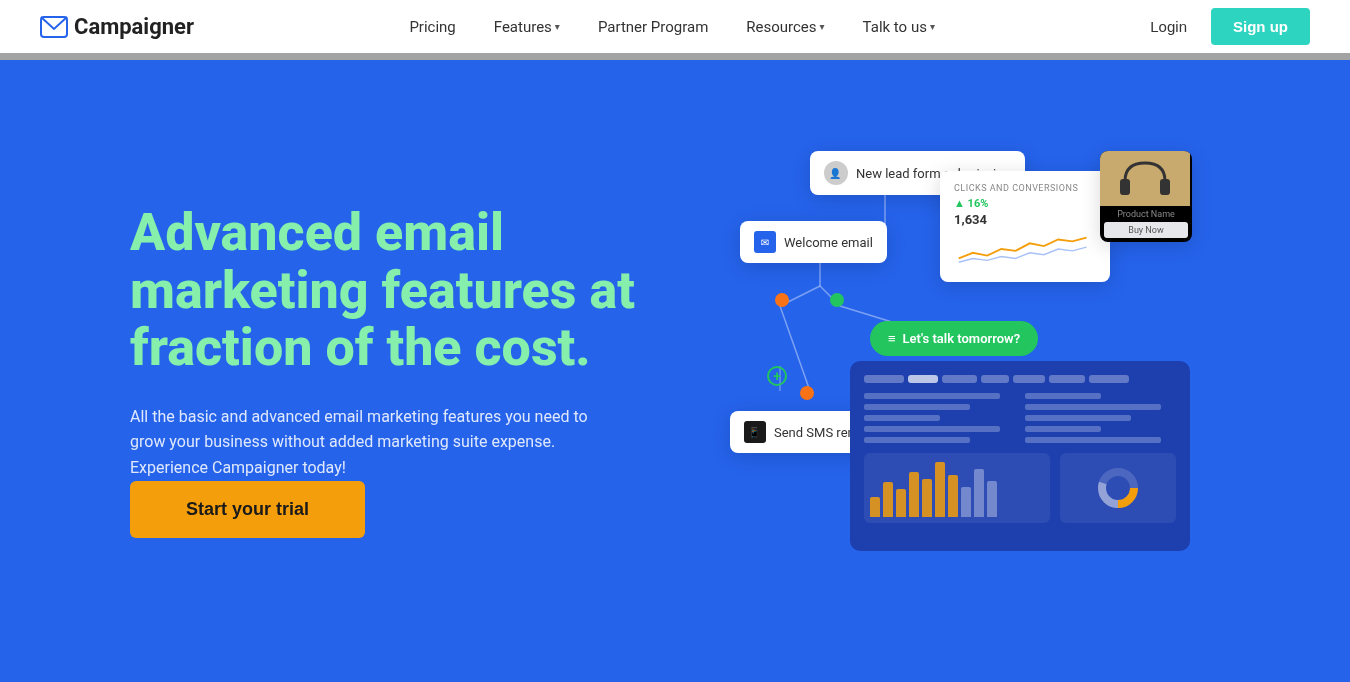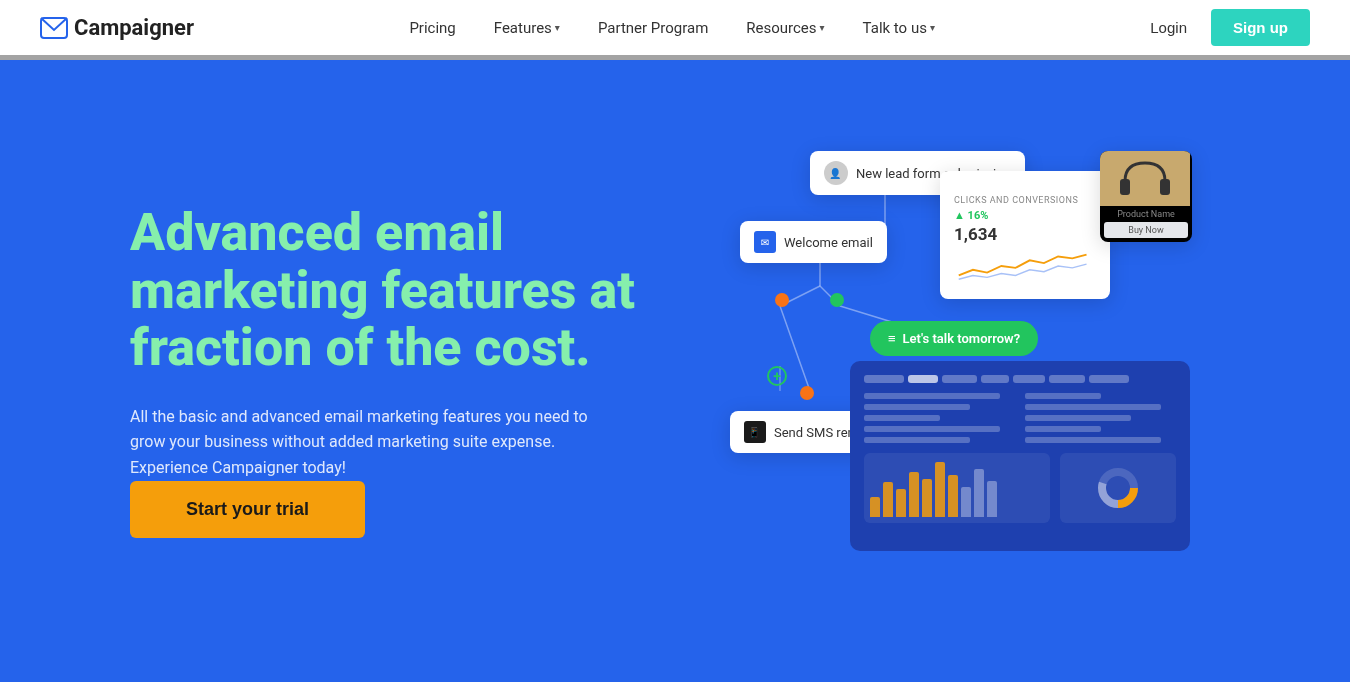--- a/index.html
+++ b/index.html
@@ -6,21 +6,21 @@
     body { font-family: -apple-system, BlinkMacSystemFont, 'Segoe UI', Roboto, sans-serif; width: 1350px; height: 682px; overflow: hidden; }
 
     
     .navbar {
       display: flex;
       align-items: center;
       justify-content: space-between;
       padding: 0 40px;
       height: 60px;
       background: #fff;
-      border-bottom: 5px solid #a3a3a3;
+      border-bottom: 7px solid #a3a3a3;
       position: relative;
       z-index: 10;
     }
     .navbar-logo {
       display: flex;
       align-items: center;
       gap: 6px;
       font-size: 22px;
       font-weight: 700;
       color: #222;
@@ -216,30 +216,29 @@
       box-shadow: 0 4px 20px rgba(0,0,0,0.15);
       padding: 12px 14px;
       width: 170px;
     }
     .analytics-title {
       font-size: 9px;
       text-transform: uppercase;
       color: #888;
       letter-spacing: 0.5px;
       margin-bottom: 4px;
-      margin-top: 12px;
     }
     .analytics-value {
       font-size: 11px;
       color: #22c55e;
       font-weight: 700;
       margin-bottom: 2px;
     }
     .analytics-num {
-      font-size: 17px;
+      font-size: 13px;
       font-weight: 700;
       color: #333;
       margin-bottom: 4px;
     }
     .analytics-chart {
       width: 100%;
       height: 35px;
     }
 
     

